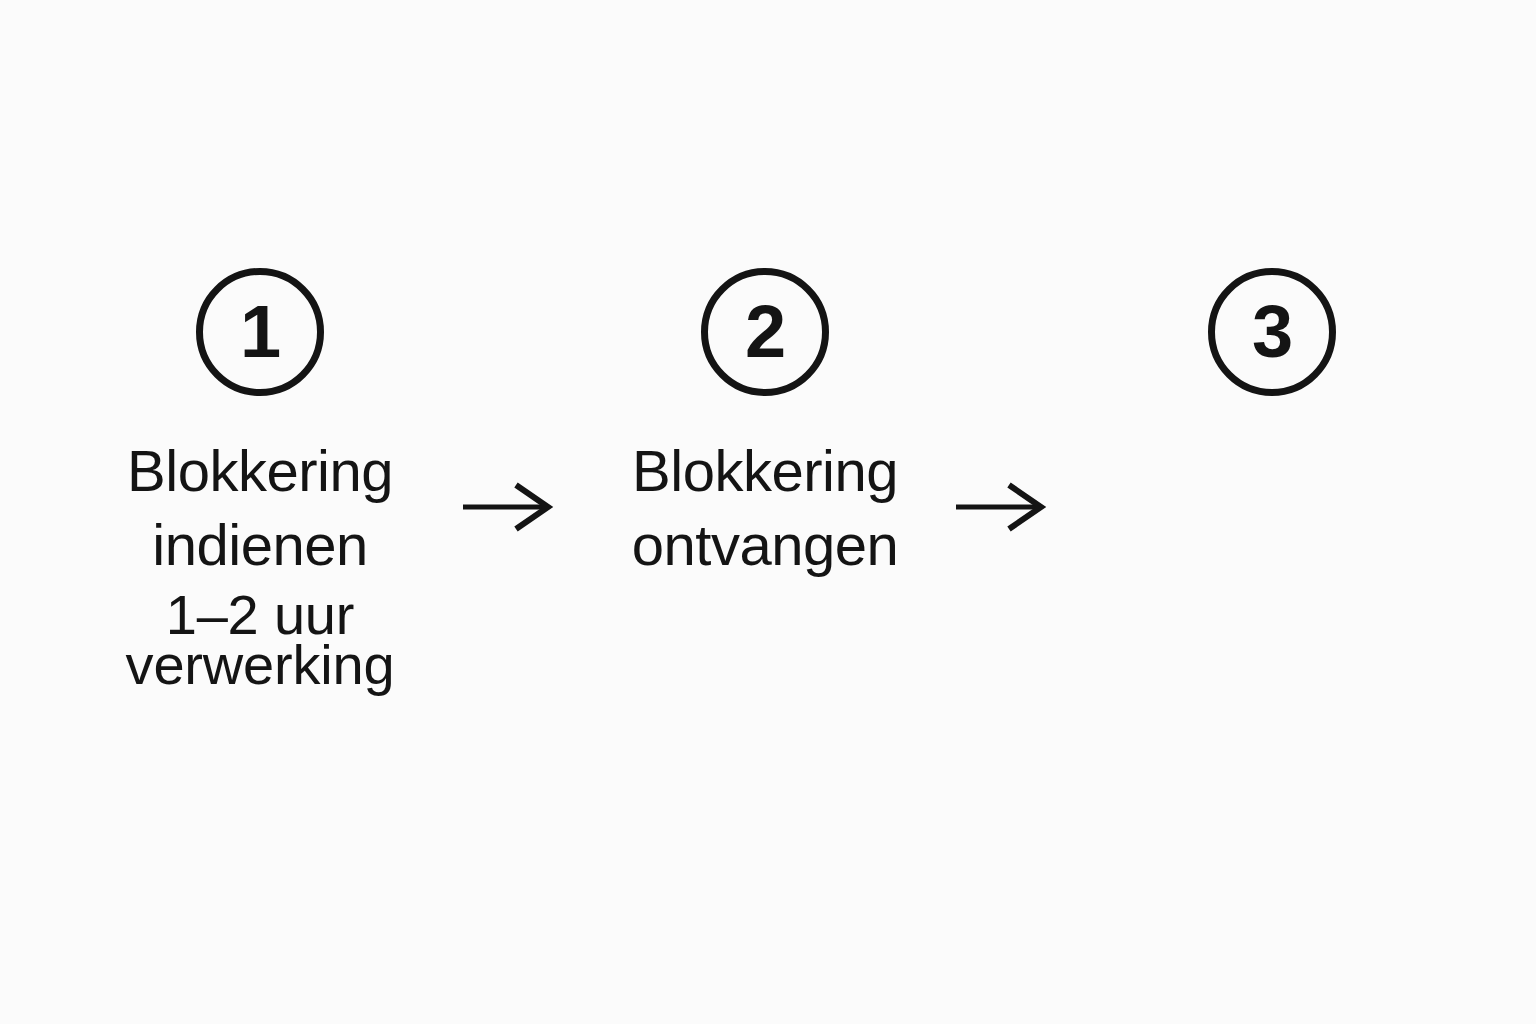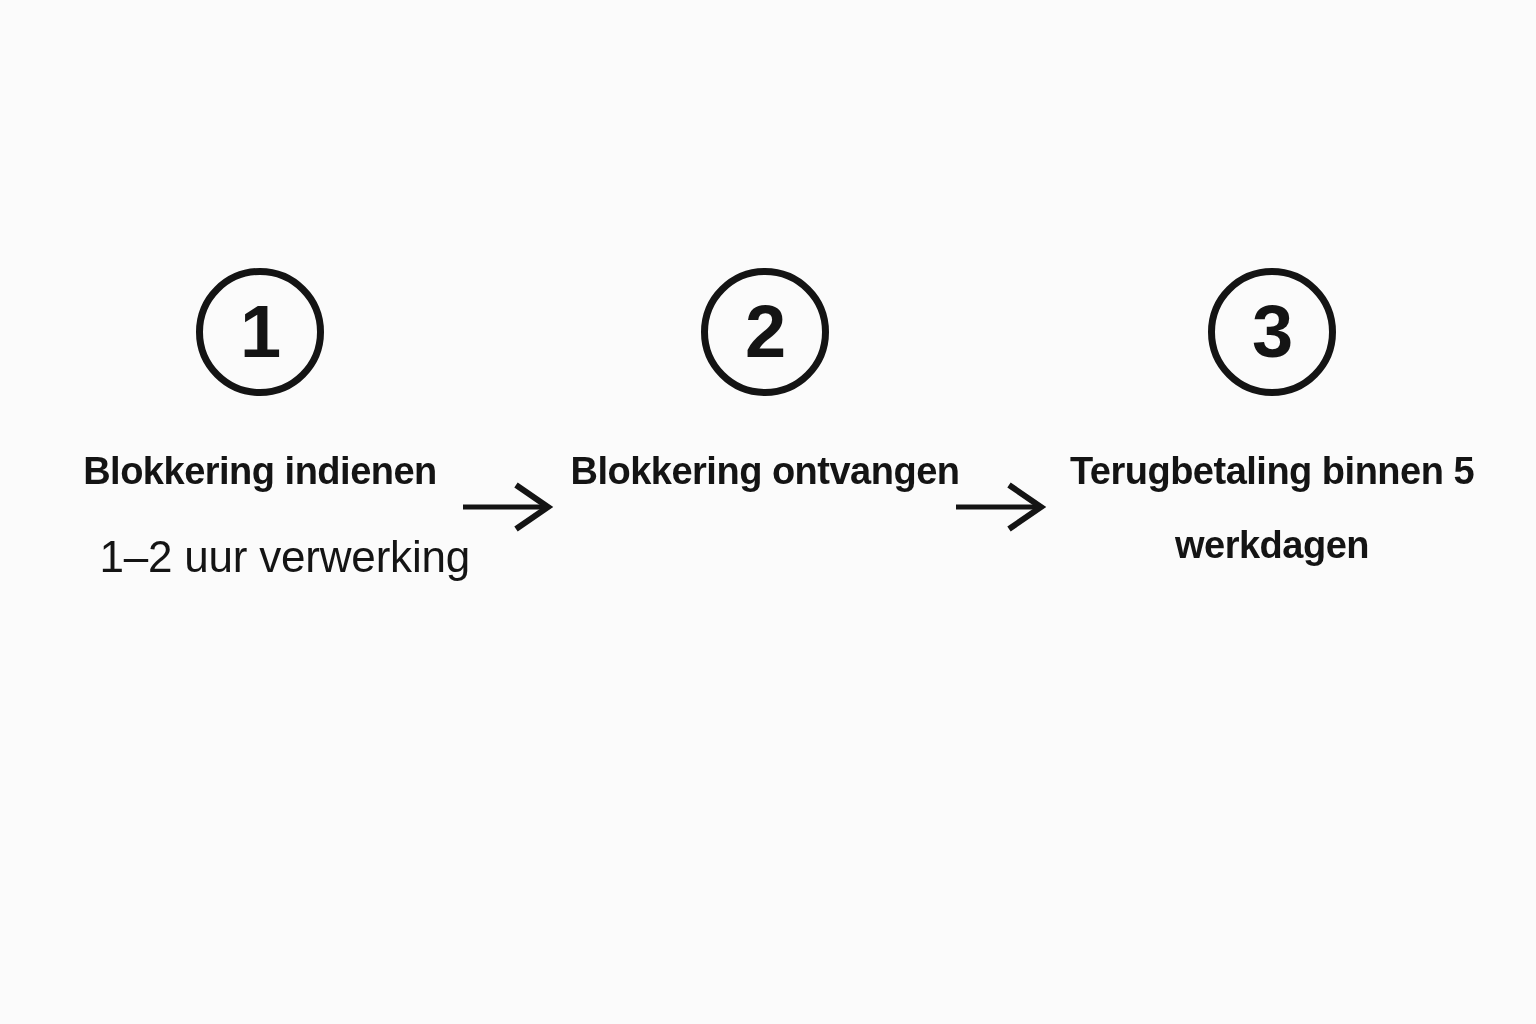--- a/index.html
+++ b/index.html
@@ -37,32 +37,31 @@
     justify-content: center;
   }
   .num {
     font-size: 74px;
     font-weight: 700;
     line-height: 1;
     letter-spacing: -1px;
   }
   .title {
     margin-top: 38px;
-    font-size: 38px;
-    font-weight: 700;
+    font-size: 58px;
+    font-weight: 400;
     line-height: 74px;
     letter-spacing: -0.5px;
   }
   .subtitle {
-    margin-top: 24px;
-    font-size: 44px;
+    margin-top: 8px;
+    font-size: 56px;
     font-weight: 400;
     line-height: 50px;
     letter-spacing: -0.2px;
-    text-align: right;
   }
   .arrow {
     position: absolute;
     top: 479px;
     width: 96px; height: 56px;
   }
   .arrow-1 { left: 460px; }
   .arrow-2 { left: 953px; }
   .arrow svg { display: block; width: 96px; height: 56px; }
   .arrow path, .arrow line {
@@ -101,16 +100,15 @@
     <svg viewBox="0 0 96 56" aria-hidden="true">
       <line x1="3" y1="28" x2="86" y2="28" stroke-width="5"></line>
       <path d="M 56 6 L 88 28 L 56 50" stroke-width="6"></path>
     </svg>
   </div>
 
   <section class="step step-3">
     <div class="circle">
       <span class="num">3</span>
     </div>
-    <h2 class="title">Terugbetaling binnen 5 werkdagen</h2>
   </section>
 
 </div>
 
 </body></html>

